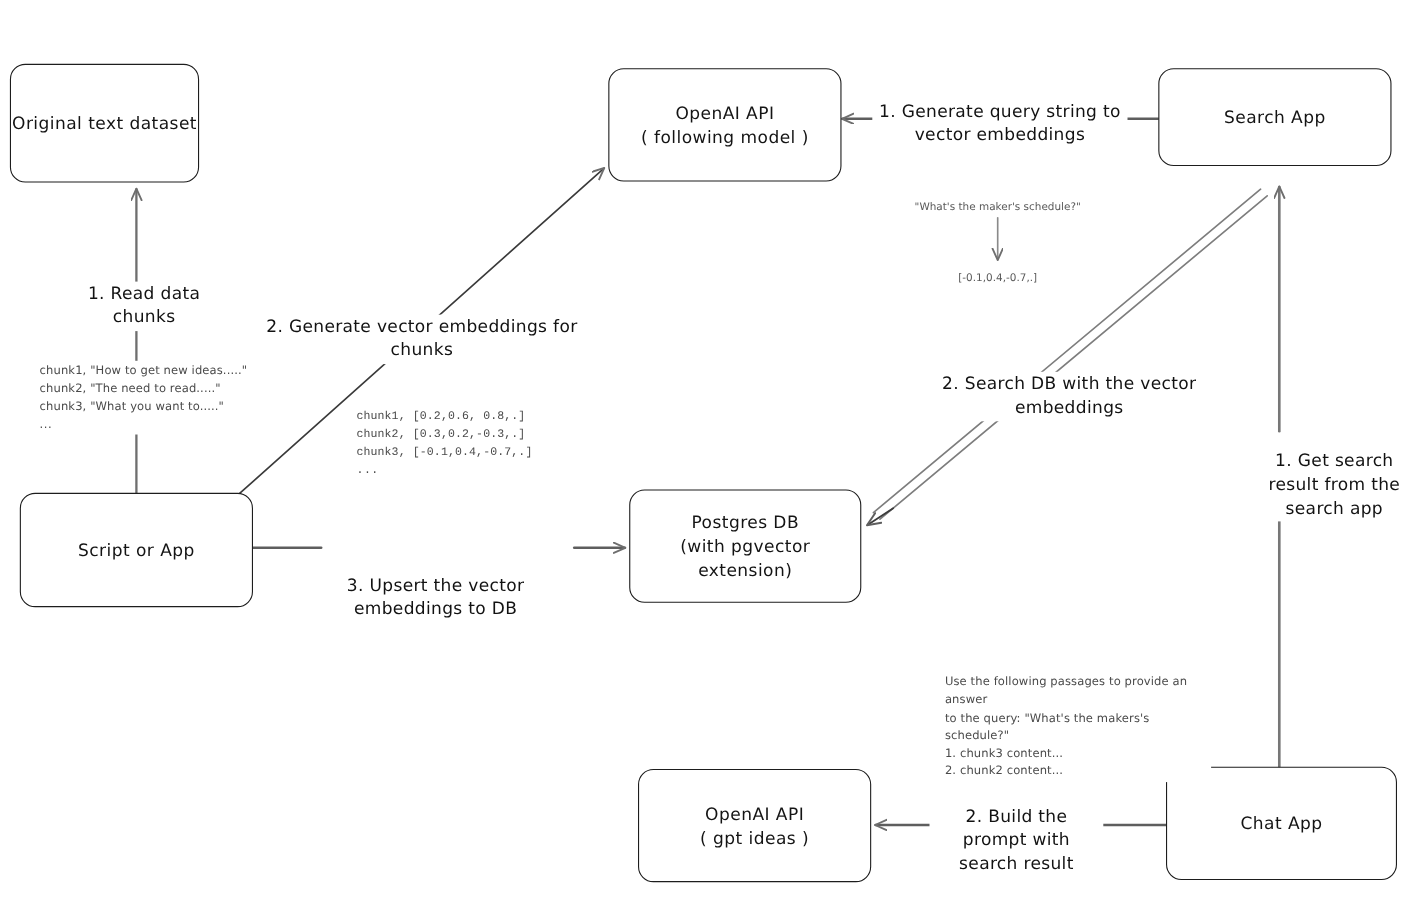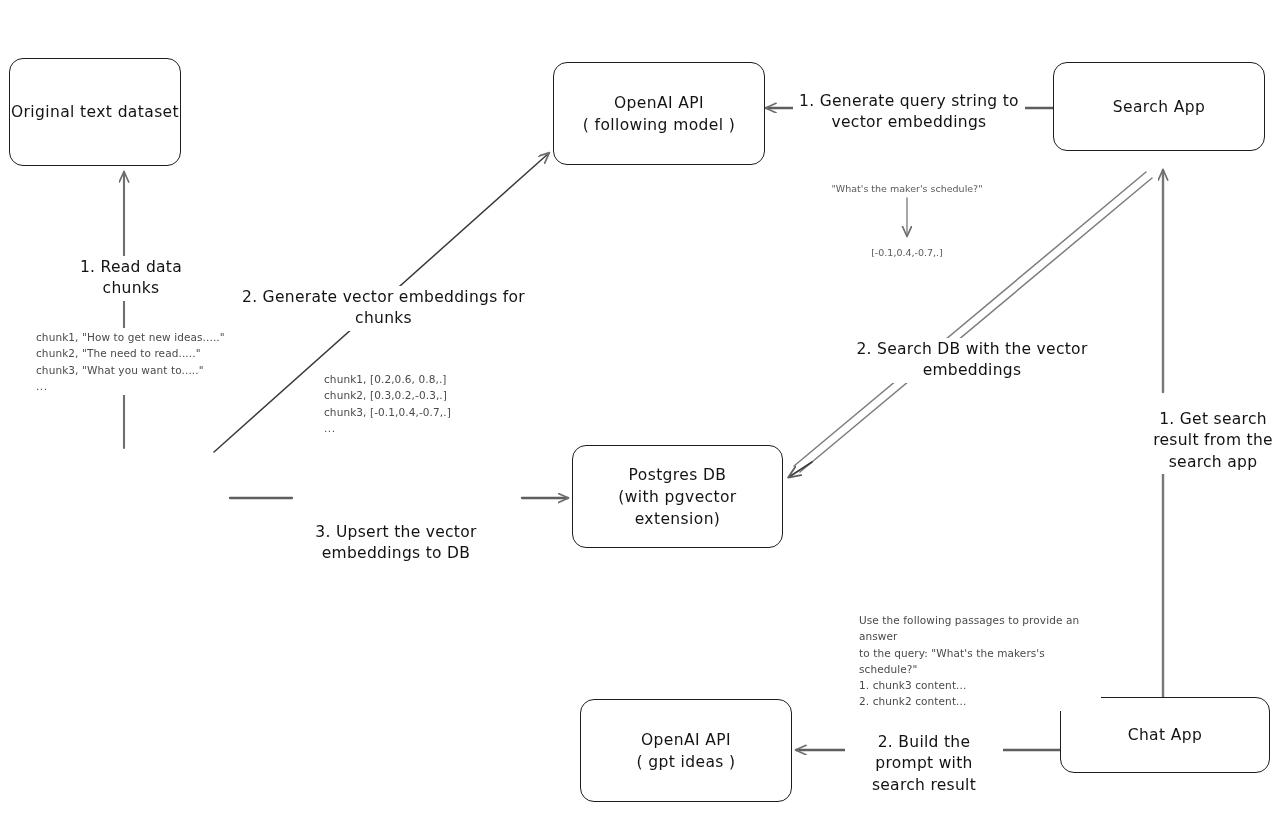--- a/index.html
+++ b/index.html
@@ -126,32 +126,35 @@
 
   <div class="node" style="left:553px; top:62px; width:212px; height:103px;">
     <span>OpenAI API</span>
     <span class="line2">( following model )</span>
   </div>
 
   <div class="node" style="left:1053px; top:62px; width:212px; height:89px;">
     <span>Search App</span>
   </div>
 
+  <div class="node" style="left:18px; top:448px; width:212px; height:104px;">
+    <span>Script or App</span>
+  </div>
 
   <div class="node" style="left:572px; top:445px; width:211px; height:103px;">
     <span>Postgres DB</span>
     <span class="line2">(with pgvector extension)</span>
   </div>
 
   <div class="node" style="left:580px; top:699px; width:212px; height:103px;">
     <span>OpenAI API</span>
     <span class="line2">( gpt ideas )</span>
   </div>
 
-  <div class="node" style="left:1060px; top:697px; width:210px; height:76px;">
+  <div class="node" style="left:1060px; top:697px; width:210px; height:103px;">
     <span>Chat App</span>
   </div>
 
   <div class="label step" style="left:46px; top:256px; width:170px;">
     <span>1. Read data chunks</span>
   </div>
 
   <div class="label step" style="left:236px; top:286px; width:295px;">
     <span>2. Generate vector embeddings for chunks</span>
   </div>
@@ -176,21 +179,21 @@
     <span>2. Build the prompt with search result</span>
   </div>
 
   <div class="label note" style="left:33px; top:328px; width:200px;">
     <div>chunk1, "How to get new ideas....."</div>
     <div>chunk2, "The need to read....."</div>
     <div>chunk3, "What you want to....."</div>
     <div class="ell">...</div>
   </div>
 
-  <div class="label note" style="left:321px; top:370px; width:170px;">
+  <div class="label note" style="left:321px; top:370px; width:170px;font-family:Liberation Mono, monospace;">
     <div>chunk1, [0.2,0.6, 0.8,.]</div>
     <div>chunk2, [0.3,0.2,-0.3,.]</div>
     <div>chunk3, [-0.1,0.4,-0.7,.]</div>
     <div class="ell">...</div>
   </div>
 
   <div class="label tiny" style="left:826px; top:181px; width:162px;">
     <span>"What's the maker's schedule?"</span>
   </div>
 

